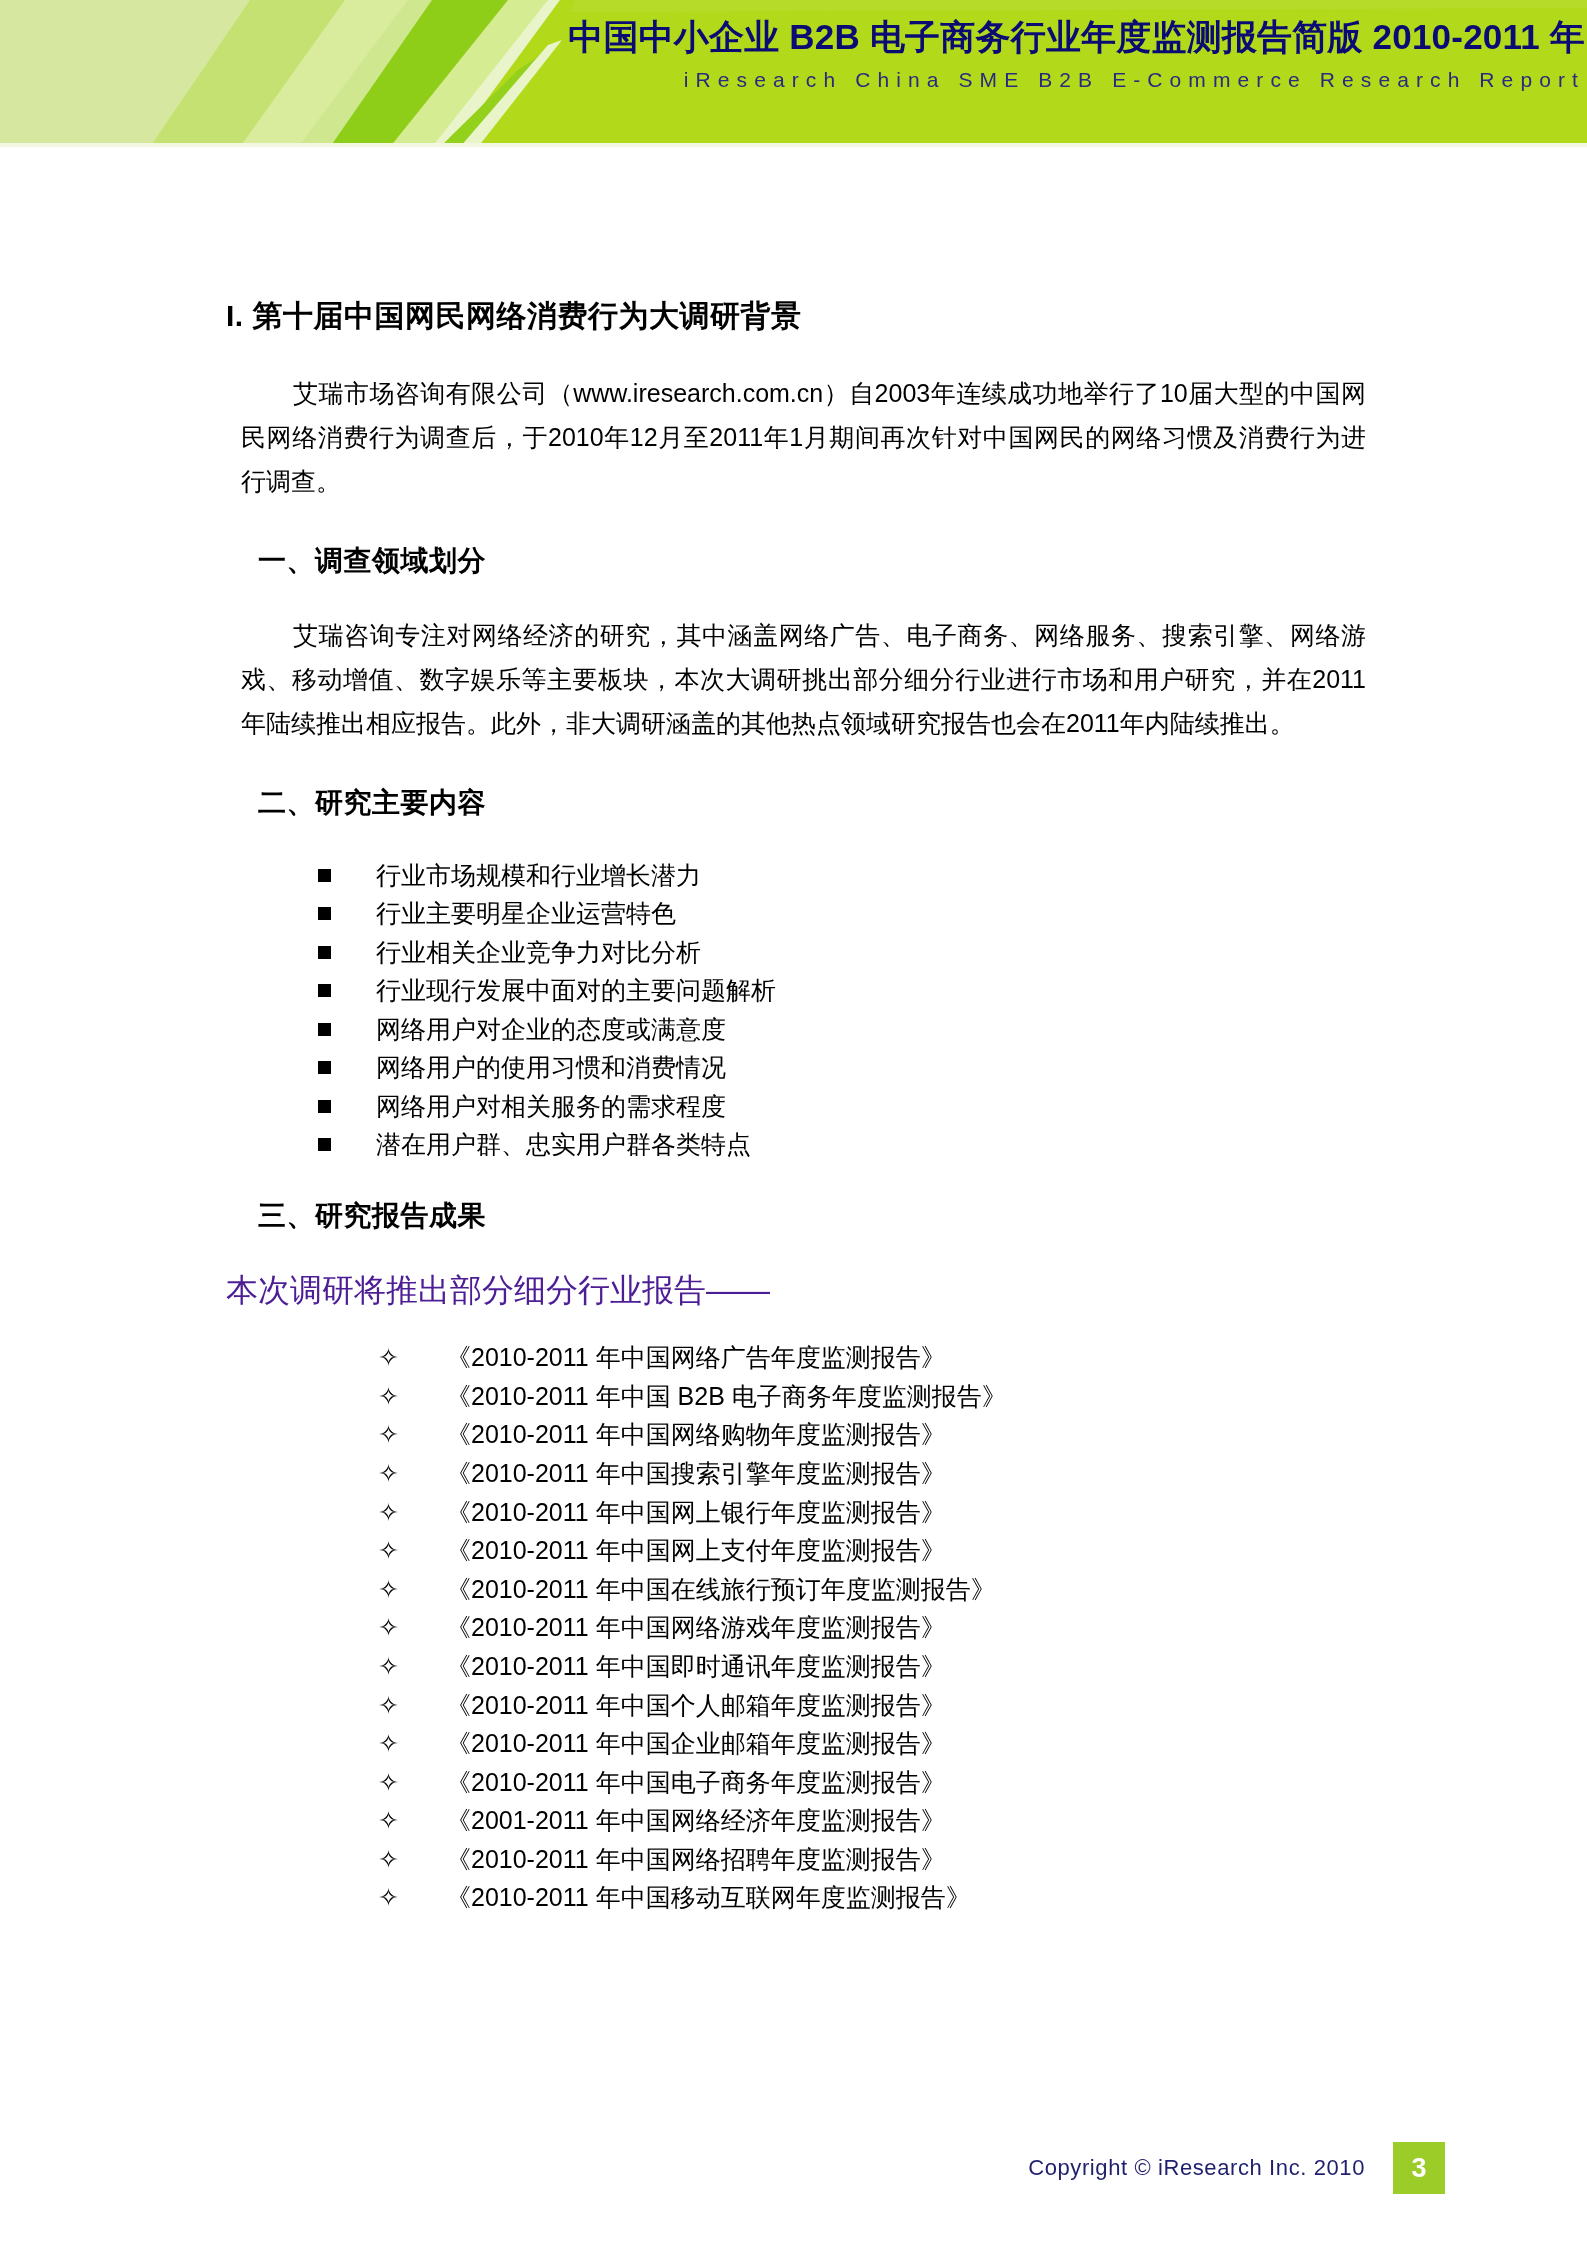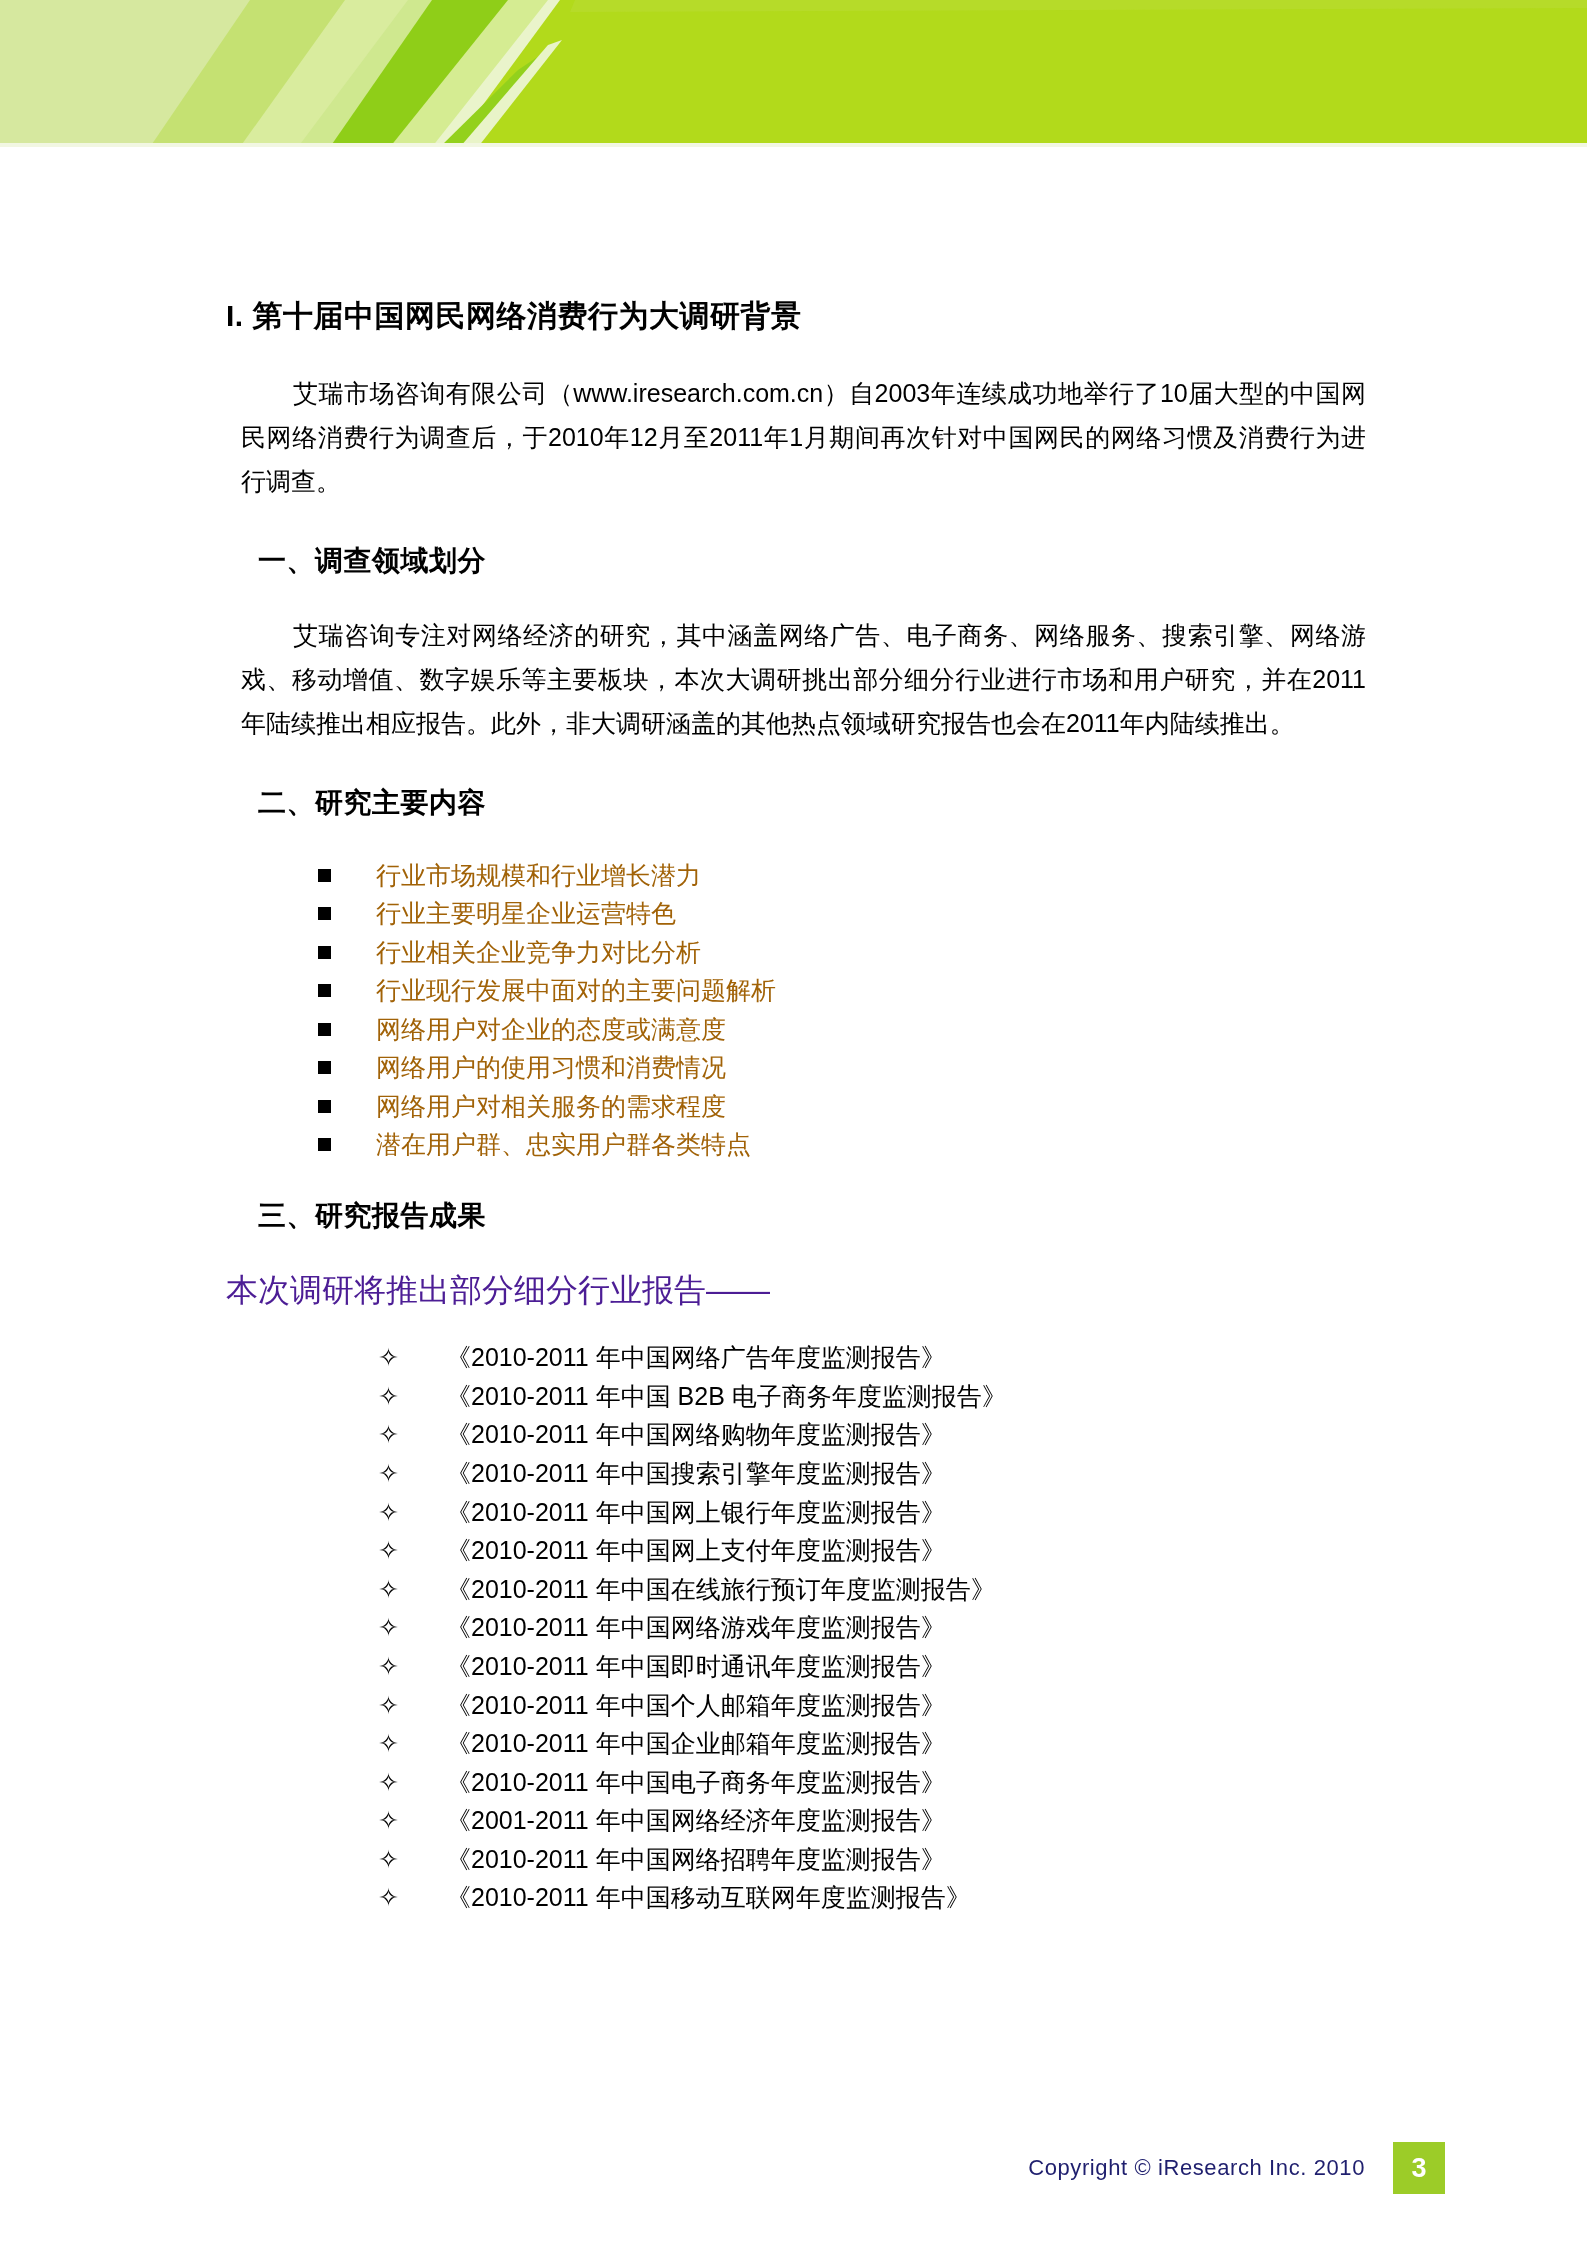--- a/index.html
+++ b/index.html
@@ -114,21 +114,21 @@
 
   
   ul.sq-list {
     list-style: none;
     margin: 0 0 34px 0;
     padding: 0 0 0 92px;
   }
   ul.sq-list li {
     font-size: 25px;
     line-height: 38.5px;
-    color: #a16207;
+    color: #000000;
     position: relative;
     padding-left: 58px;
     margin: 0;
   }
   ul.sq-list li .sq-mark {
     position: absolute;
     left: 0;
     top: 13px;
     width: 13px;
     height: 13px;
@@ -207,20 +207,24 @@
       <polygon points="432,0 520,0 405,147 330,147" fill="#8FCE18"></polygon>
       <polygon points="508,0 570,0 452,147 390,147" fill="#D5EC92"></polygon>
       <polygon points="548,0 572,0 455,147 432,147" fill="#EAF4CB"></polygon>
       <polygon points="560,0 1587,0 1587,147 452,147" fill="#B2DA1B"></polygon>
       <polygon points="518,70 548,50 470,147 440,147" fill="#93D11C"></polygon>
       <polygon points="548,45 562,40 478,147 460,147" fill="#E9F4C8"></polygon>
       <polygon points="575,0 1587,0 1587,8 570,12" fill="#B9DD34" opacity="0.55"></polygon>
       <rect x="0" y="143" width="1587" height="4" fill="#F2F7E2"></rect>
     </svg>
 
+    <div class="banner-text">
+      <span class="banner-title">中国中小企业 B2B 电子商务行业年度监测报告简版 2010-2011 年</span>
+      <span class="banner-sub">iResearch China SME B2B E-Commerce Research Report</span>
+    </div>
   </div>
 
   <div class="content">
 
     <h1 class="sec-title">I. 第十届中国网民网络消费行为大调研背景</h1>
 
     <p class="para">艾瑞市场咨询有限公司（www.iresearch.com.cn）自2003年连续成功地举行了10届大型的中国网民网络消费行为调查后，于2010年12月至2011年1月期间再次针对中国网民的网络习惯及消费行为进行调查。</p>
 
     <h2 class="sub-title">一、调查领域划分</h2>
 

